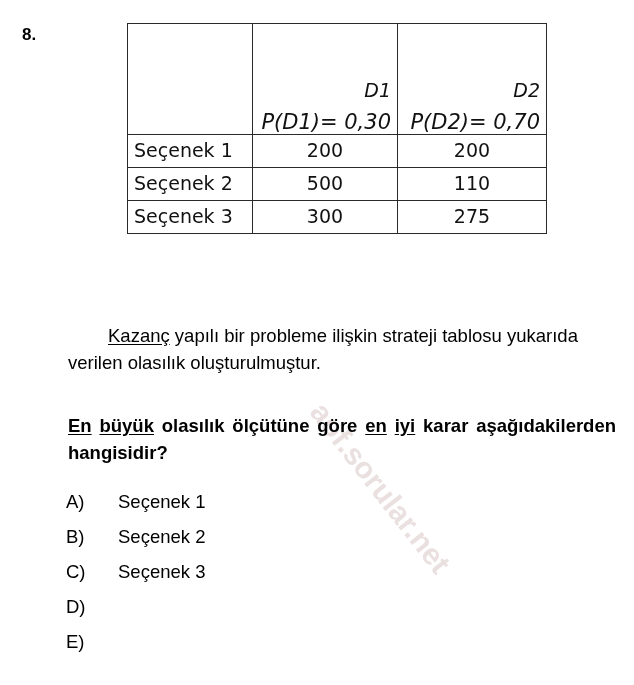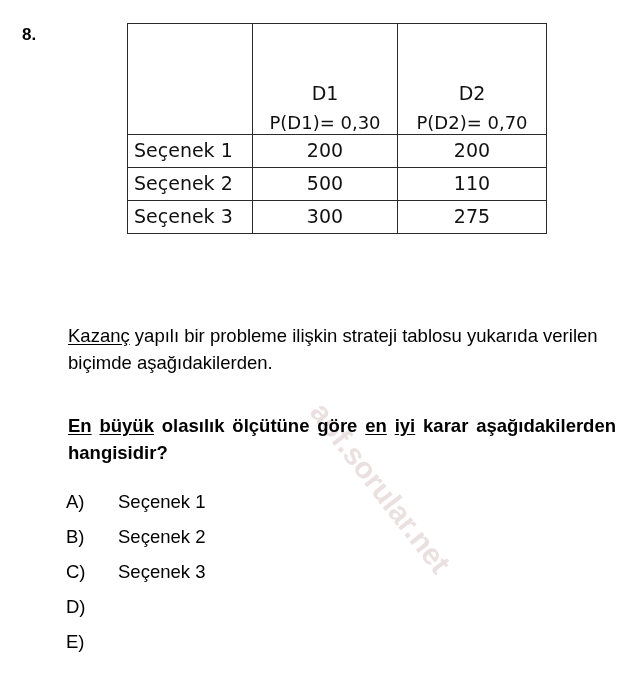--- a/index.html
+++ b/index.html
@@ -70,32 +70,33 @@
   }
   .col-label { width: 125px; }
   .col-d1    { width: 145px; }
   .col-d2    { width: 149px; }
 
   .hdr-blank {
     height: 110px;
   }
   .hdr-cell {
     height: 110px;
-    text-align: center;
+    text-align: right;
     vertical-align: bottom;
     padding-bottom: 4px;
+    font-style: italic;
   }
   .hdr-cell .state-name {
     display: block;
     font-size: 19px;
     margin-bottom: 8px;
   }
   .hdr-cell .state-prob {
     display: block;
-    font-size: 18px;
+    font-size: 21px;
     white-space: nowrap;
   }
   .body-row td {
     height: 32px;
   }
   .cell-label {
     text-align: left;
     font-size: 19px;
     padding-left: 4px;
   }
@@ -108,21 +109,21 @@
   
   .stem {
     position: absolute;
     left: 68px;
     top: 322px;
     width: 548px;
     font-size: 18.5px;
     line-height: 27px;
     font-family: "Liberation Sans", sans-serif;
   }
-  .stem u { text-decoration: underline; text-underline-offset: 2px; }
+  .stem u { text-decoration: underline; text-underline-offset: 2px; margin-left: 40px; }
 
   .question {
     position: absolute;
     left: 68px;
     top: 412px;
     width: 548px;
     font-size: 18.5px;
     font-weight: bold;
     line-height: 27px;
     text-align: justify;
@@ -191,21 +192,21 @@
         <td class="cell-value">110</td>
       </tr>
       <tr class="body-row">
         <td class="cell-label">Seçenek 3</td>
         <td class="cell-value">300</td>
         <td class="cell-value">275</td>
       </tr>
     </tbody>
   </table>
 
-  <div class="stem"><u>Kazanç</u><span> yapılı bir probleme ilişkin strateji tablosu yukarıda verilen biçimde aşağıdakilerden.</span></div>
+  <div class="stem"><u>Kazanç</u><span> yapılı bir probleme ilişkin strateji tablosu yukarıda verilen olasılık oluşturulmuştur.</span></div>
 
   <div class="question"><u>En</u> <u>büyük</u><span> olasılık ölçütüne göre </span><u>en</u> <u>iyi</u><span> karar aşağıdakilerden hangisidir?</span></div>
 
   <div class="options">
     <div class="option">
       <span class="opt-letter">A)</span>
       <span class="opt-text">Seçenek 1</span>
     </div>
     <div class="option">
       <span class="opt-letter">B)</span>

